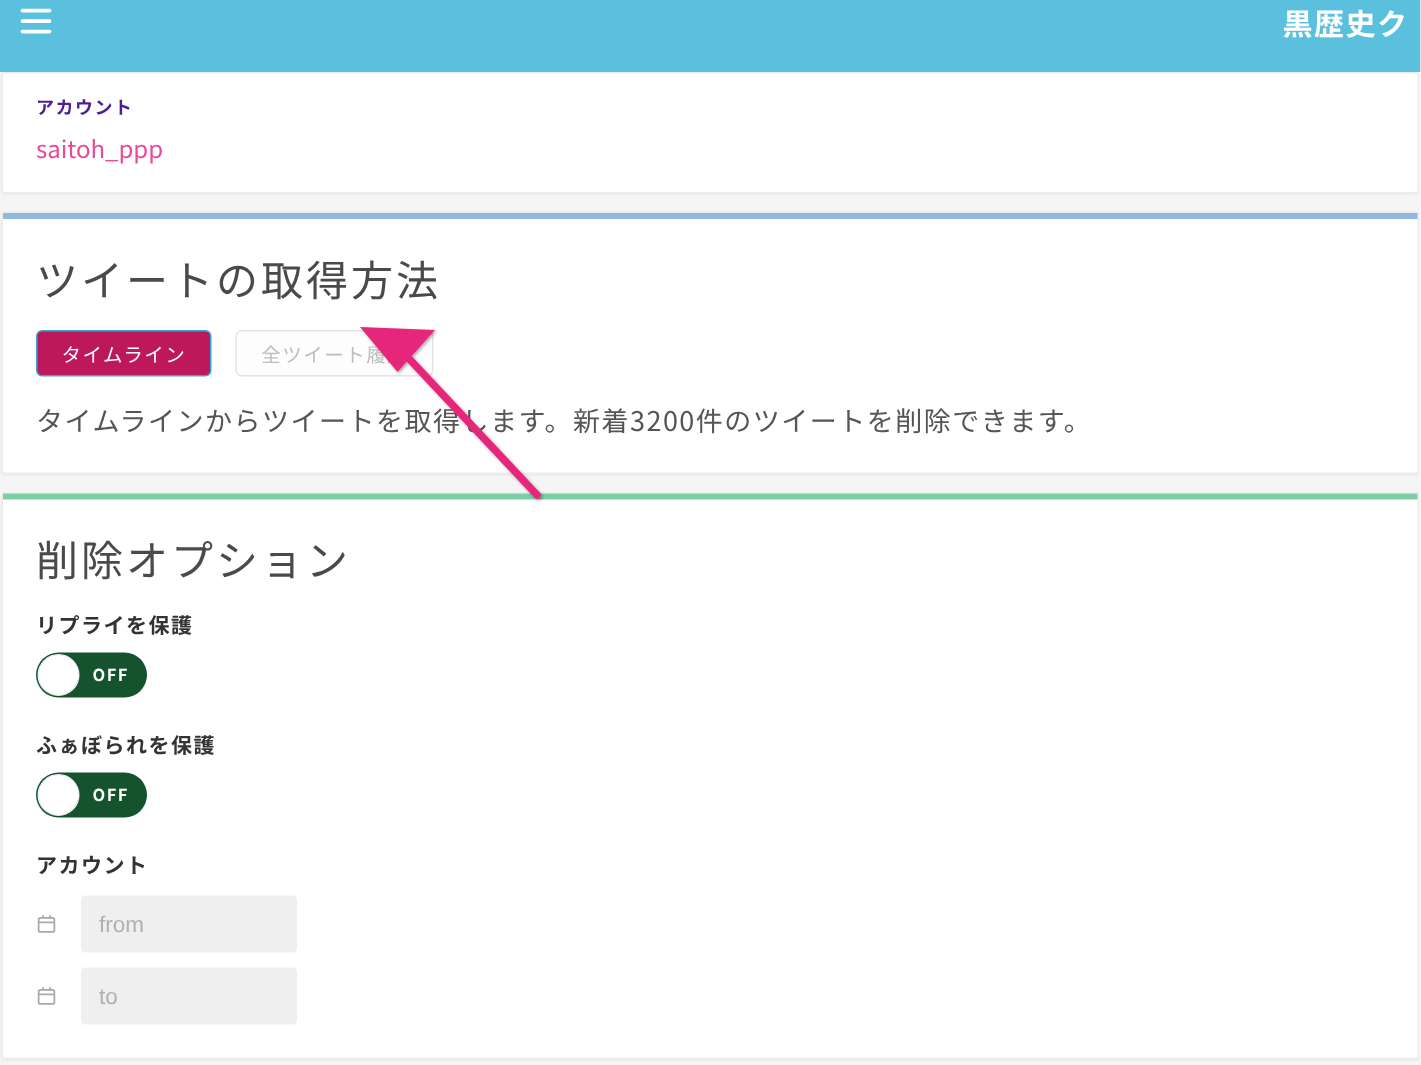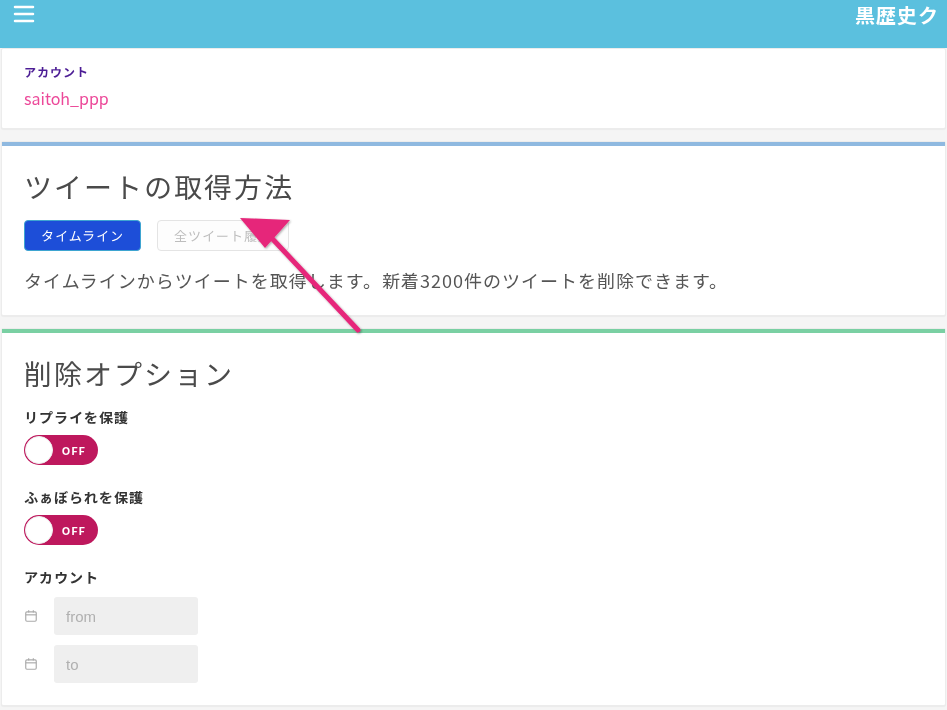--- a/index.html
+++ b/index.html
@@ -42,31 +42,31 @@
 
   
   .pills { display: flex; gap: 16px; margin-bottom: 16px; }
   .pill {
     font-size: 13px;
     padding: 5px 16px;
     border-radius: 4px;
     cursor: pointer;
     letter-spacing: 1px;
   }
-  .pill-active { background: #1d4ed8; color: #fff; border: 1px solid #3ea5d1; }
+  .pill-active { background: #be185d; color: #fff; border: 1px solid #3ea5d1; }
   .pill-inactive { background: #fdfdfd; color: #bdbdbd; border: 1px solid #e4e4e4; }
   .helper-text { font-size: 18px; color: #555; letter-spacing: 1px; }
 
   
   .opt-label { font-size: 14px; font-weight: 700; color: #333; letter-spacing: 1px; margin-bottom: 8px; }
   .opt-block { margin-bottom: 22px; }
 
   .toggle {
     width: 74px; height: 30px; border-radius: 15px;
-    background: #be185d;
+    background: #14532d;
     position: relative;
     cursor: pointer;
     display: flex; align-items: center;
   }
   .toggle .knob {
     width: 28px; height: 28px; border-radius: 14px;
     background: #fff;
     border: 1px solid #efefef;
     position: absolute; left: 1px; top: 1px;
   }

